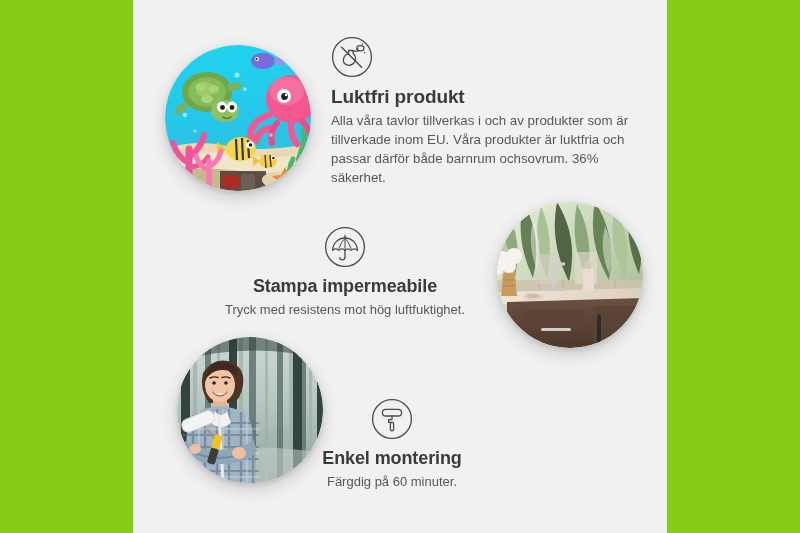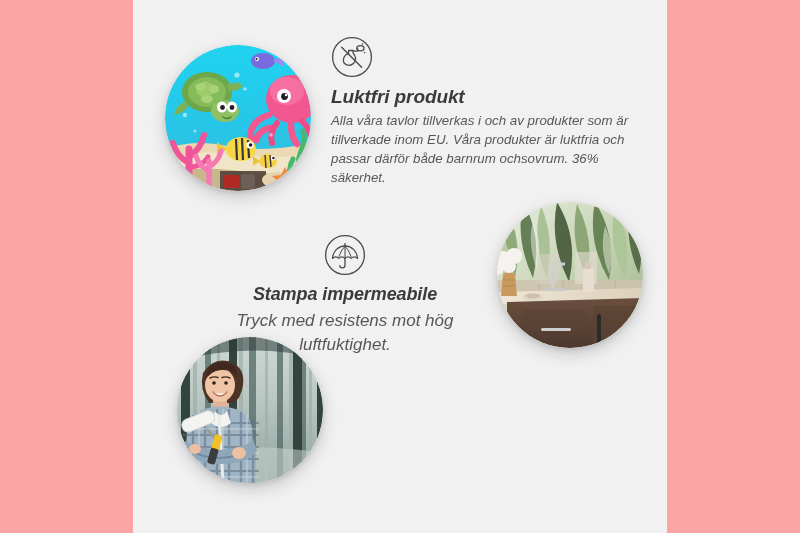--- a/index.html
+++ b/index.html
@@ -9,22 +9,21 @@
     height: 533px;
     background: #ffffff;
     font-family: "Liberation Sans", sans-serif;
     overflow: hidden;
   }
 
   #stage {
     position: relative;
     width: 800px;
     height: 533px;
-    background: #fca5a5;
-    font-style: italic;
+    background: #84cc16;
   }
 
   
   .panel {
     position: absolute;
     left: 133px;
     top: 0;
     width: 534px;
     height: 533px;
     background: #f1f1f1;
@@ -41,21 +40,21 @@
   .disc svg { display: block; width: 100%; height: 100%; }
 
   .disc-ocean   { left: 165px; top: 45px;  width: 146px; height: 146px; }
   .disc-bath    { left: 497px; top: 202px; width: 146px; height: 146px; }
   .disc-painter { left: 177px; top: 337px; width: 146px; height: 146px; }
 
   
   .feature { position: absolute; }
 
   .feature-odour  { left: 331px; top: 36px;  width: 300px; text-align: left; }
-  .feature-water  { left: 205px; top: 234px; width: 280px; text-align: center; }
+  .feature-water  { left: 205px; top: 226px; width: 280px; text-align: center; }
   .feature-mount  { left: 292px; top: 398px; width: 200px; text-align: center; }
 
   .icon-wrap { line-height: 0; margin-bottom: 8px; }
   .feature-odour .icon-wrap { margin-left: 0px; }
   .feature-water .icon-wrap,
   .feature-mount .icon-wrap { display: inline-block; }
 
   .feature-title {
     font-size: 19px;
     font-weight: bold;
@@ -64,21 +63,21 @@
     margin-bottom: 4px;
   }
   .feature-desc {
     font-size: 13.3px;
     line-height: 1.42;
     color: #575757;
   }
   .feature-water .feature-title { font-size: 18px; }
   .feature-mount .feature-title { font-size: 18px; }
   .feature-water .feature-desc,
-  .feature-mount .feature-desc { font-size: 17px; }
+  .feature-mount .feature-desc { font-size: 13px; }
 </style>
 </head>
 <body>
 
 <div id="stage">
 
   <div class="panel"></div>
 
   <div class="disc disc-ocean">
     <svg viewBox="0 0 146 146">
@@ -397,14 +396,30 @@
 
         <path d="M21 24.4 L21 31.2 q0 2.6 -2.8 2.6 q-2.4 0 -2.4 -2.2" fill="none" stroke="#4a4a4a" stroke-width="1.3" stroke-linecap="round"></path>
 
         <path d="M21 12.2 L21 9.6" stroke="#4a4a4a" stroke-width="1.3" stroke-linecap="round"></path>
       </svg>
     </div>
     <div class="feature-title">Stampa impermeabile</div>
     <div class="feature-desc">Tryck med resistens mot hög luftfuktighet.</div>
   </div>
 
+  <div class="feature feature-mount">
+    <div class="icon-wrap">
+      <svg width="42" height="42" viewBox="0 0 42 42">
+        <circle cx="21" cy="21" r="19.4" fill="none" stroke="#4a4a4a" stroke-width="1.3"></circle>
+
+        <rect x="11.4" y="11.4" width="19.2" height="6.6" rx="3.3" fill="none" stroke="#4a4a4a" stroke-width="1.3"></rect>
+
+        <path d="M21 18 L21 21.6 L17.6 21.6" fill="none" stroke="#4a4a4a" stroke-width="1.3" stroke-linecap="round" stroke-linejoin="round"></path>
+        <path d="M17.6 21.6 L17.6 24.4 L21 24.4" fill="none" stroke="#4a4a4a" stroke-width="1.3" stroke-linecap="round" stroke-linejoin="round"></path>
+
+        <rect x="19.4" y="24.4" width="3.2" height="8.4" rx="1.6" fill="none" stroke="#4a4a4a" stroke-width="1.3"></rect>
+      </svg>
+    </div>
+    <div class="feature-title">Enkel montering</div>
+    <div class="feature-desc">Färgdig på 60 minuter.</div>
+  </div>
 
 </div>
 
 </body></html>

